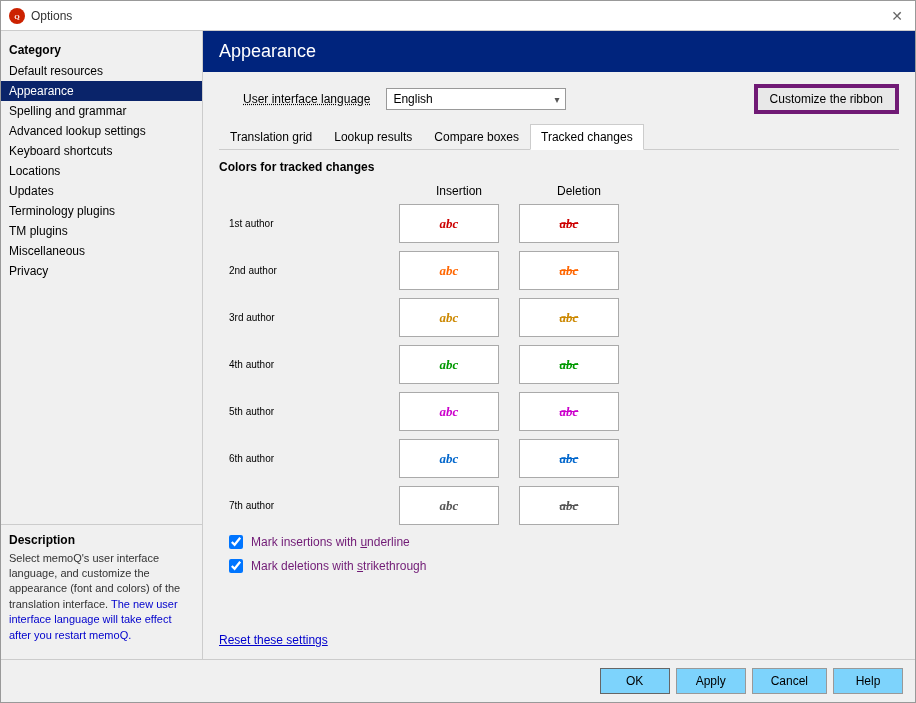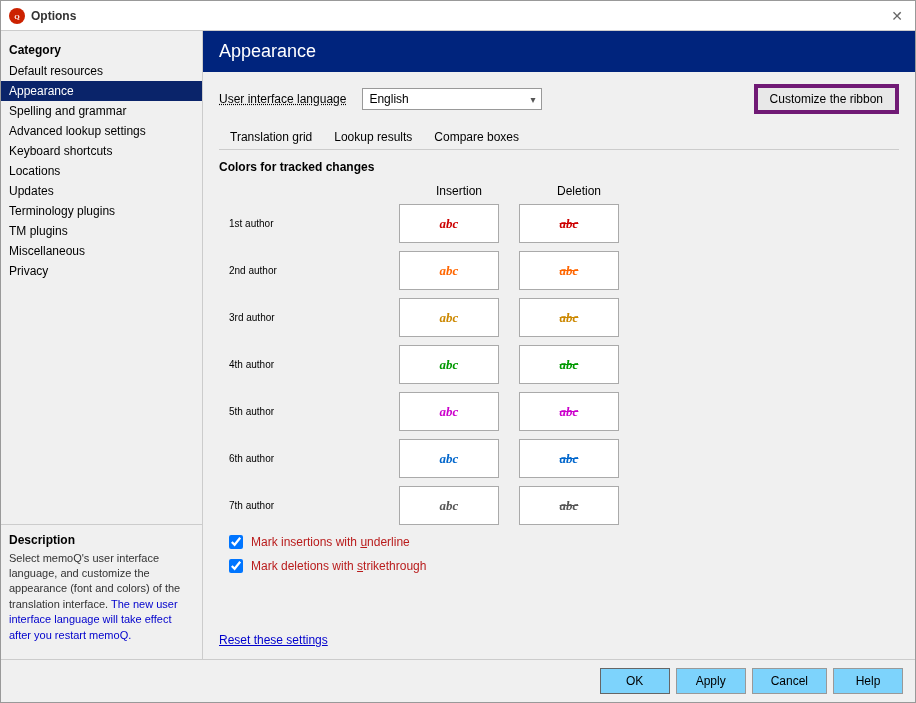--- a/index.html
+++ b/index.html
@@ -46,21 +46,20 @@
       display: flex;
       align-items: center;
       justify-content: center;
       color: white;
       font-size: 10px;
       font-weight: bold;
     }
     .title-text {
       font-size: 12px;
       color: #333;
-      font-weight: bold;
     }
     .close-btn {
       width: 20px;
       height: 20px;
       background: none;
       border: none;
       cursor: pointer;
       font-size: 14px;
       color: #666;
       display: flex;
@@ -134,20 +133,21 @@
       display: flex;
       align-items: center;
       margin-bottom: 10px;
       gap: 16px;
     }
     .ui-lang-label {
       font-size: 12px;
       color: #000;
       text-decoration: underline;
       text-decoration-style: dotted;
+      margin-left: 24px;
     }
     .lang-select {
       display: flex;
       align-items: center;
       border: 1px solid #999;
       background: white;
       padding: 3px 6px;
       width: 180px;
       justify-content: space-between;
       cursor: pointer;
@@ -237,21 +237,21 @@
       margin-top: 10px;
       margin-bottom: 6px;
       padding-left: 10px;
     }
     .checkbox-row input[type=checkbox] {
       width: 14px;
       height: 14px;
     }
     .checkbox-label {
       font-size: 12px;
-      color: #b91c1c;
+      color: #701a75;
     }
     .checkbox-label u { text-decoration: underline; }
     .reset-link {
       color: #0000cc;
       text-decoration: underline;
       cursor: pointer;
       font-size: 12px;
       display: inline-block;
       margin-top: auto;
       padding-top: 10px;
@@ -360,20 +360,21 @@
               <span>English</span>
               <span class="lang-select-arrow">▾</span>
             </div>
             <button class="customize-ribbon-btn">Customize the ribbon</button>
           </div>
 
           <div class="tabs">
             <div class="tab">Translation grid</div>
             <div class="tab">Lookup results</div>
             <div class="tab">Compare boxes</div>
+            <div class="tab active">Tracked changes</div>
           </div>
 
           <div>
             <div class="section-title">Colors for tracked changes</div>
 
             <div class="colors-header">
               <div class="col-header">Insertion</div>
               <div class="col-header">Deletion</div>
             </div>
 

